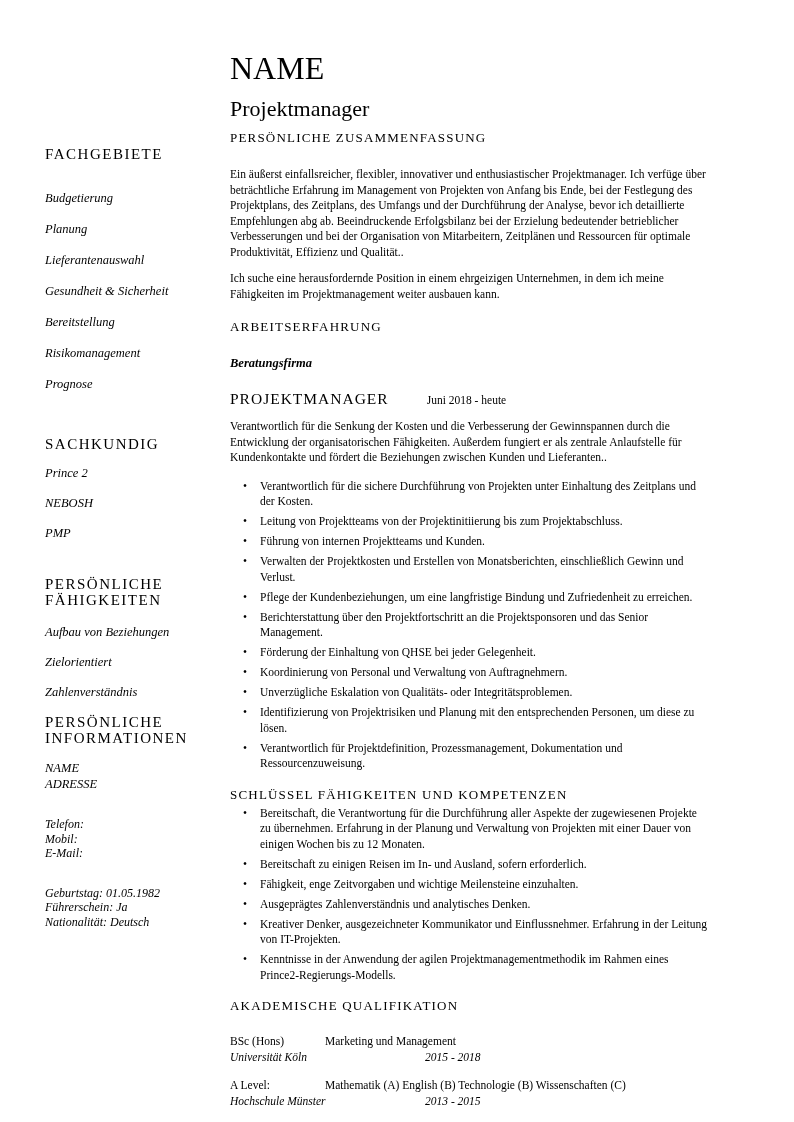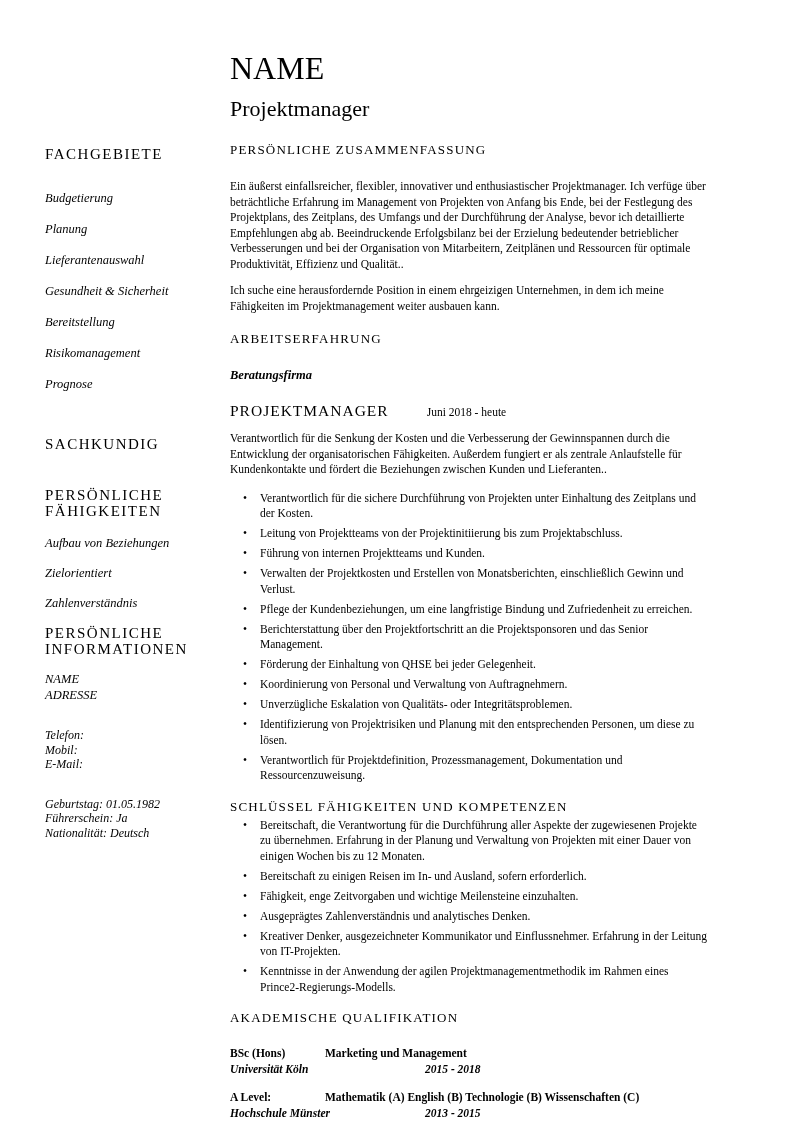--- a/index.html
+++ b/index.html
@@ -30,40 +30,40 @@
   .sb-group.first { margin-top: 14px; }
   .sb-group.first li { font-size: 12.5px; line-height: 16px; }
   
   .main { width: 480px; padding-top: 50px; }
   .name-title { font-size: 32px; font-weight: 400; line-height: 36px; margin: 0; }
   .job-title { font-size: 22px; font-weight: 400; line-height: 26px; margin: 10px 0 0; }
   .sec-head {
     font-size: 13px; font-weight: 400; letter-spacing: 1.2px;
     line-height: 16px; margin: 0; text-transform: uppercase;
   }
-  .mt-summary { margin-top: 20px; }
+  .mt-summary { margin-top: 8px; }
   .mt-work { margin-top: 17px; }
   .mt-skills { margin-top: 15px; }
   .mt-edu { margin-top: 15px; }
   .body-text { font-size: 11.5px; line-height: 15.5px; margin: 0; }
   .sum-p1 { margin-top: 21px; }
   .sum-p2 { margin-top: 11px; }
   .company { font-size: 12.5px; font-weight: 700; font-style: italic; line-height: 15px; margin-top: 21px; }
   .role-row { margin-top: 19px; }
   .role { font-size: 15.5px; letter-spacing: 1px; }
   .role-dates { font-size: 11.5px; margin-left: 38px; }
   .desc { margin-top: 11px; }
   .duties-label { font-style: italic; margin-top: 14px; }
   .bullets { list-style: none; margin: 13px 0 0; padding: 0 0 0 30px; }
   .bullets li { position: relative; font-size: 11.5px; line-height: 15.5px; margin-bottom: 4.5px; }
   .bullets li::before { content: "\2022"; position: absolute; left: -17px; }
   .bullets.tight { margin-top: 3px; }
   .edu-entry { margin-top: 20px; }
   .edu-entry + .edu-entry { margin-top: 13px; }
-  .edu-row { font-size: 11.5px; line-height: 15.5px; font-weight: bold; }
+  .edu-row { font-size: 11.5px; line-height: 15.5px; }
   .edu-degree { display: inline-block; width: 95px; }
   .edu-school { display: inline-block; width: 195px; }
   .edu-sub { font-style: italic; }
 </style>
 </head>
 <body>
 
 <div class="page">
 
   <aside class="sidebar">
@@ -75,20 +75,25 @@
           <li>Lieferantenauswahl</li>
           <li>Gesundheit &amp; Sicherheit</li>
           <li>Bereitstellung</li>
           <li>Risikomanagement</li>
           <li>Prognose</li>
         </ul>
     </section>
 
     <section class="sec-sach">
       <h3 class="sb-head">SACHKUNDIG</h3>
+      <ul class="sb-list">
+          <li>Prince 2</li>
+          <li>NEBOSH</li>
+          <li>PMP</li>
+        </ul>
     </section>
 
     <section class="sec-faeh">
       <h3 class="sb-head">PERSÖNLICHE FÄHIGKEITEN</h3>
       <ul class="sb-list">
           <li>Aufbau von Beziehungen</li>
           <li>Zielorientiert</li>
           <li>Zahlenverständnis</li>
         </ul>
     </section>

